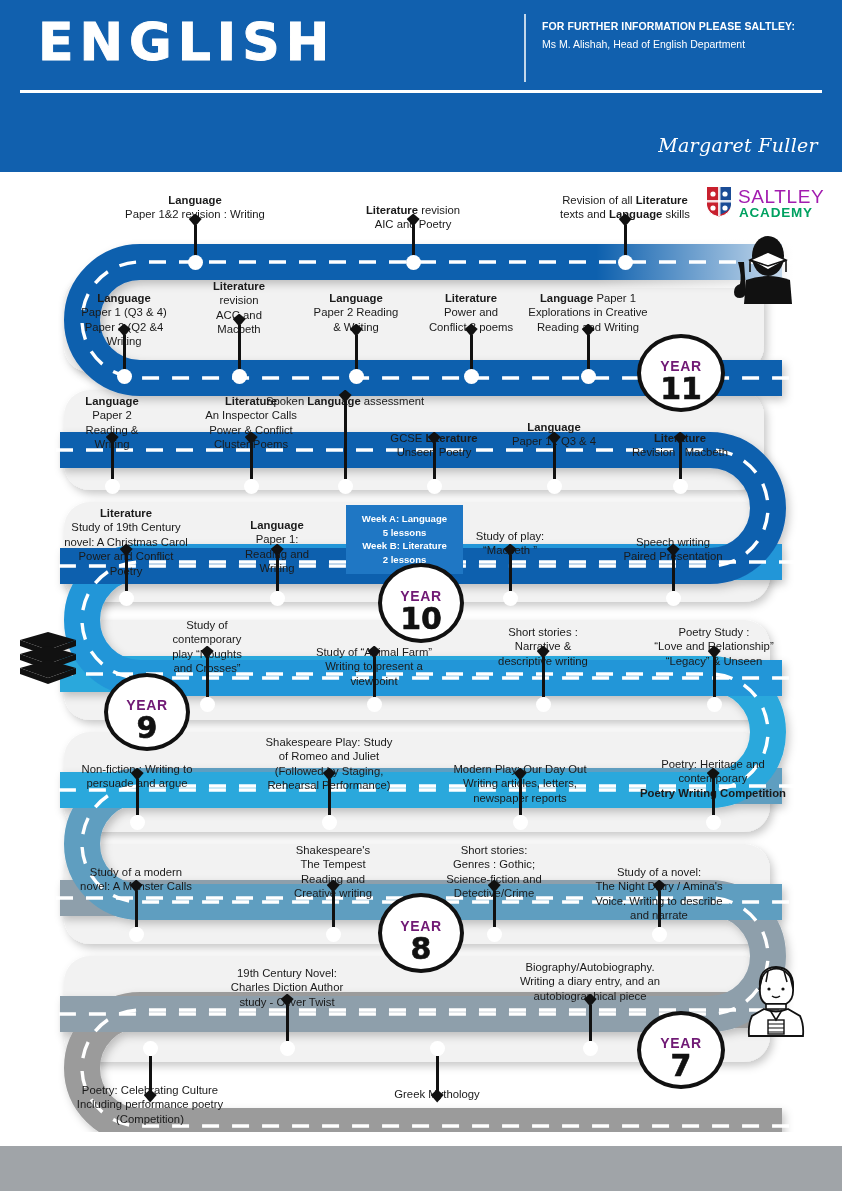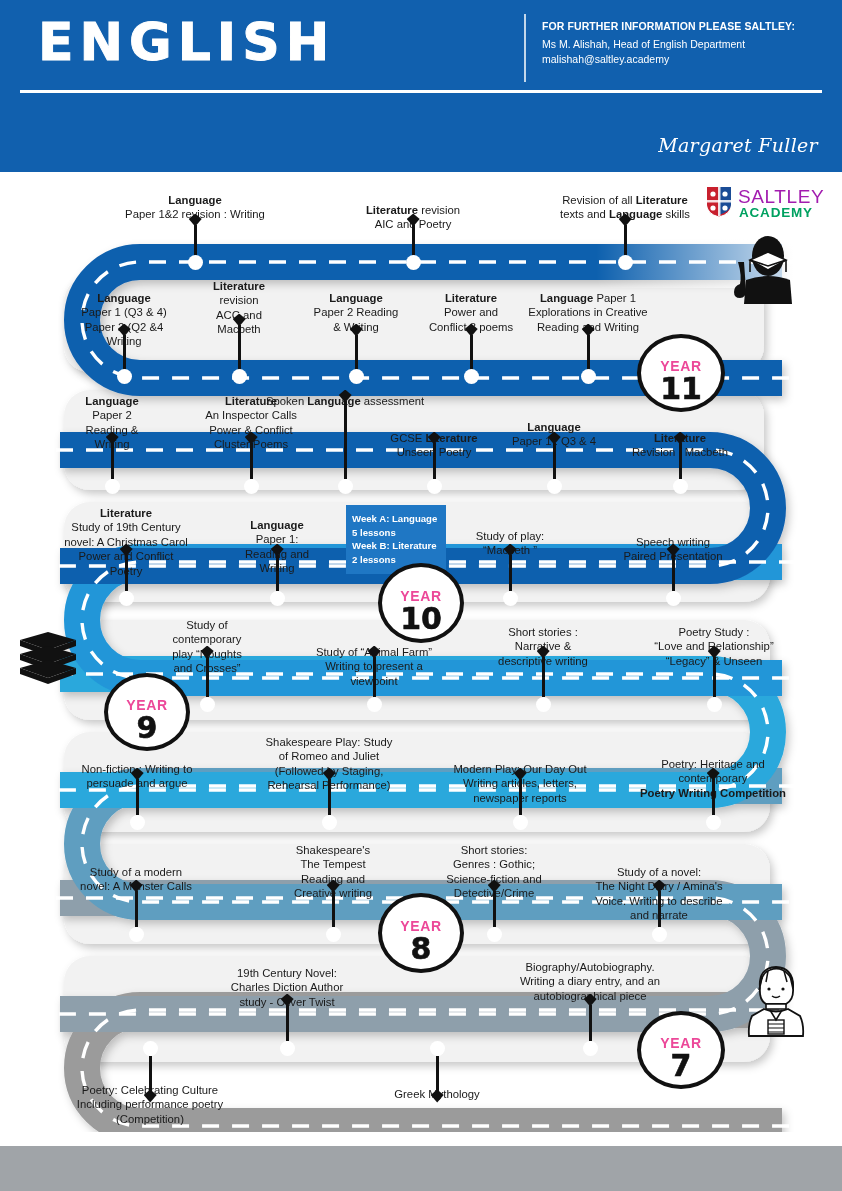--- a/index.html
+++ b/index.html
@@ -69,21 +69,21 @@
   .fig-student { position: absolute; left: 740px; top: 962px; width: 72px; height: 78px; }
 
   
   .year-badge {
     position: absolute; background: #ffffff; border: 4px solid #111;
     border-radius: 50%; display: flex; flex-direction: column;
     align-items: center; justify-content: center; z-index: 40;
   }
   .year-badge .yr-word {
     font-size: 14px; font-weight: 700; letter-spacing: .6px;
-    color: #ec4899; line-height: 1; margin-top: 16px;
+    color: #701a75; line-height: 1; margin-top: 16px;
   }
   .year-badge .yr-num {
     font-size: 30px; font-weight: 700; color: #111;
     line-height: 1; margin-top: 1px;
     font-family: "DejaVu Sans", sans-serif;
     -webkit-text-stroke: .6px #111;
   }
   .badge-11 { left: 637px; top: 334px; width: 88px; height: 78px; }
   .badge-10 { left: 378px; top: 563px; width: 86px; height: 80px; }
   .badge-9  { left: 104px; top: 673px; width: 86px; height: 78px; }
@@ -107,42 +107,41 @@
 
   
   .topic {
     position: absolute; z-index: 25; text-align: center;
     font-size: 11.3px; line-height: 1.28; color: #1a1a1a;
   }
   .topic b { font-weight: 700; }
 
   
   .week-box {
-    position: absolute; left: 346px; top: 505px; width: 100px;
+    position: absolute; left: 346px; top: 505px; width: 117px;
     background: #1F77C4; color: #ffffff; padding: 7px 6px 8px;
-    font-size: 9.6px; line-height: 1.42; text-align: left;
+    font-size: 9.6px; line-height: 1.42; text-align: center;
     font-weight: 700; z-index: 35;
   }
 
   
   .footer-bar {
     position: absolute; left: 0; top: 1146px; width: 842px; height: 45px;
     background: #A0A4A8;
   }
 </style>
 </head>
 <body>
 
 <div class="header">
   <div class="header-title">ENGLISH</div>
   <div class="contact-rule"></div>
   <div class="contact-box">
     <div class="contact-heading">FOR FURTHER INFORMATION PLEASE SALTLEY:</div>
     <div class="contact-line">Ms M. Alishah, Head of English Department</div>
-    <div class="contact-line">malishah@saltley.academy</div>
   </div>
   <div class="header-divider"></div>
   <div class="quote-author">Margaret Fuller</div>
 </div>
 
 <div class="road-canvas">
 <svg width="842" height="960" viewBox="0 0 842 960" xmlns="http://www.w3.org/2000/svg">
   <defs>
     <linearGradient id="fadeTop" x1="0" y1="0" x2="1" y2="0">
       <stop offset="0" stop-color="#1160AE"></stop>

